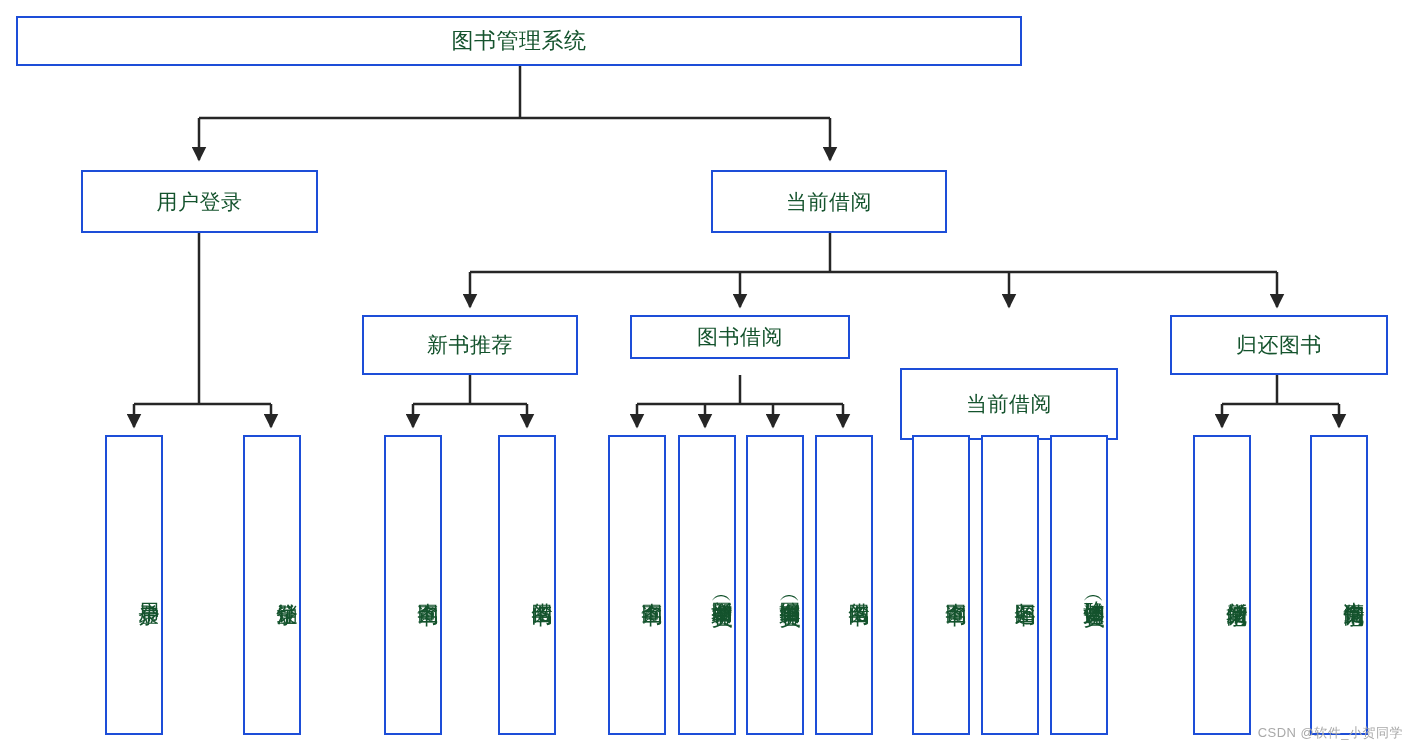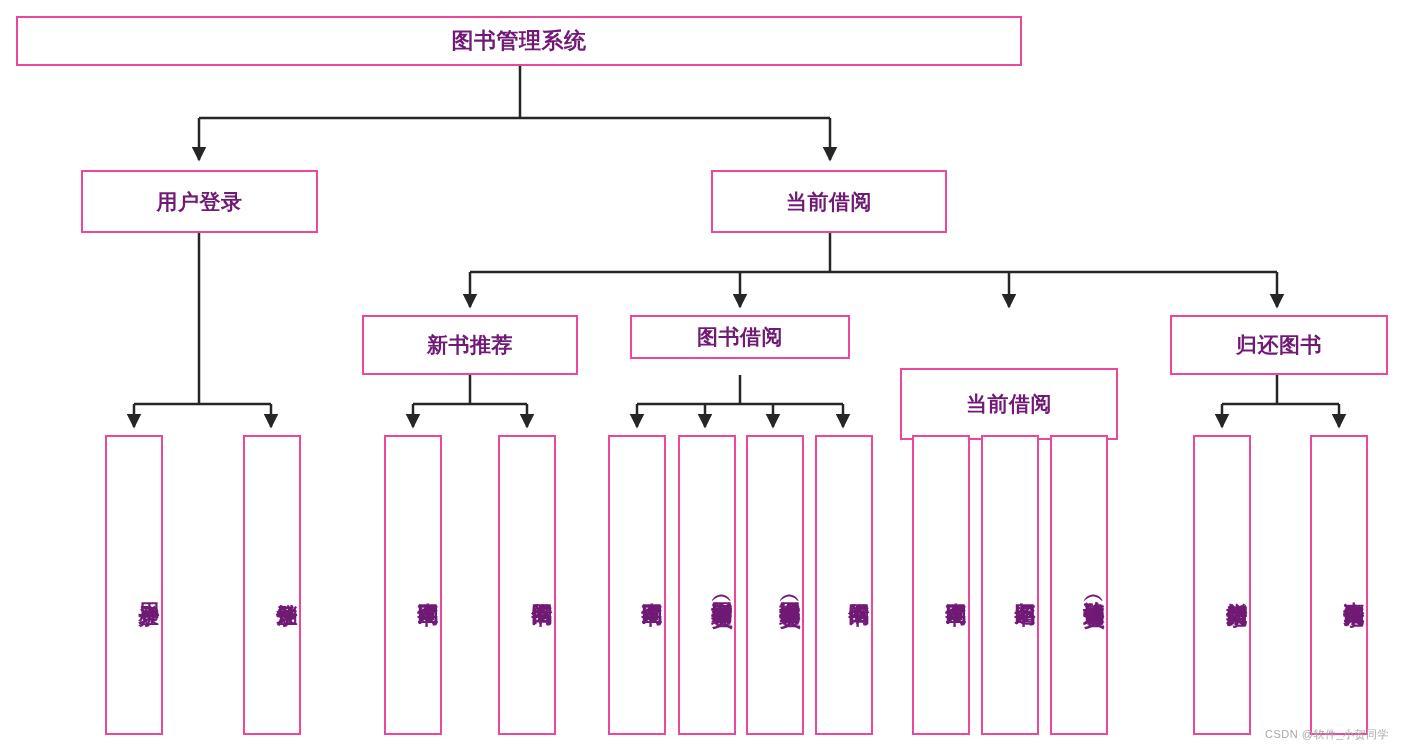--- a/index.html
+++ b/index.html
@@ -21,27 +21,26 @@
   #edges {
     position: absolute;
     left: 0;
     top: 0;
     width: 1405px;
     height: 747px;
   }
   .node {
     position: absolute;
     box-sizing: border-box;
-    border: 2px solid #ec4899;
+    border: 2px solid #1d4ed8;
     background: #ffffff;
     display: flex;
     align-items: center;
     justify-content: center;
-    color: #701a75;
-    font-weight: bold;
+    color: #14532d;
   }
   .node.horiz {
     font-size: 21px;
     letter-spacing: 0.5px;
   }
   .node.vert {
     writing-mode: vertical-rl;
     text-orientation: upright;
     font-size: 21px;
     line-height: 1.12;
@@ -53,23 +52,23 @@
   .node.vert .vtext {
     writing-mode: vertical-rl;
     text-orientation: upright;
     white-space: nowrap;
   }
   .node.root {
     font-size: 22px;
   }
   #watermark {
     position: absolute;
-    right: 16px;
+    right: 2px;
     bottom: 5px;
-    font-size: 11px;
+    font-size: 13px;
     color: #a9a9a9;
     letter-spacing: 0.5px;
     white-space: nowrap;
     pointer-events: none;
   }
 </style>
 </head>
 <body>
 
 <div id="canvas">

